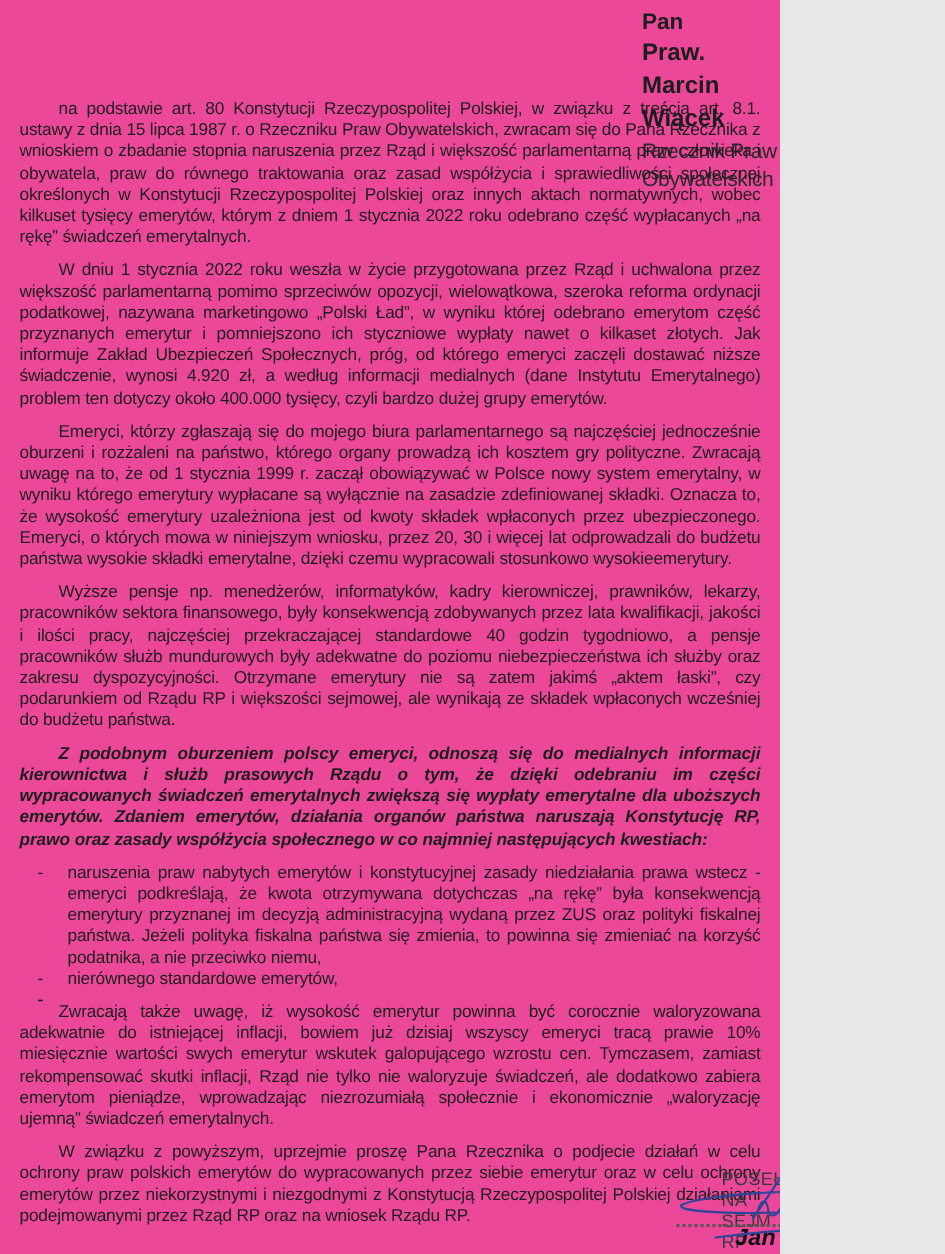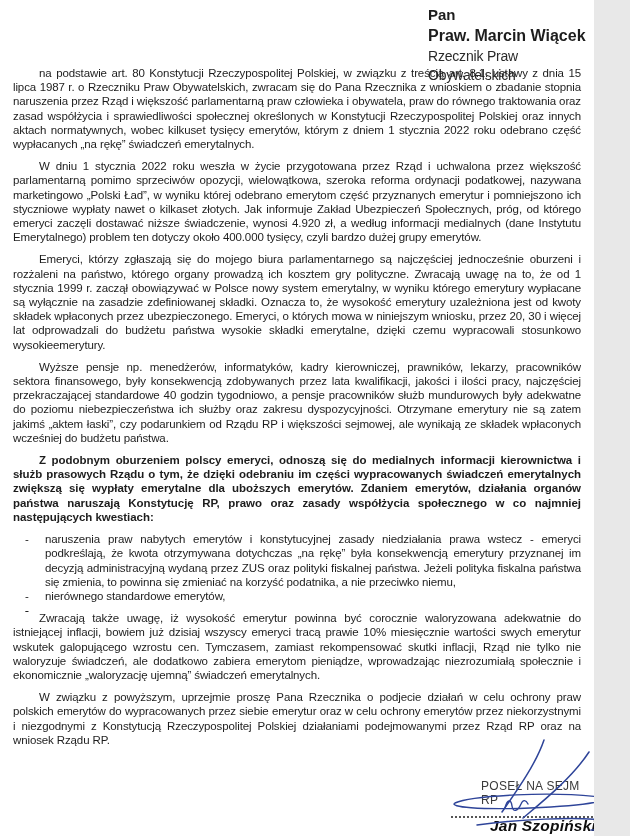--- a/index.html
+++ b/index.html
@@ -1,37 +1,37 @@
 <!DOCTYPE html>
 <html lang="pl"><head>
 <meta charset="utf-8">
 <style>
   html,body{margin:0;padding:0;background:#e8e8e8;}
   .page{
     position:relative;
-    width:594px;height:836px;
-    background:#ffffff;
+    width:520px;height:836px;
+    background:#ec4899;
     overflow:hidden;
     font-family:"Liberation Sans","DejaVu Sans",sans-serif;
     color:#1d1d1d;
   }
   
   .recipient{position:absolute;left:428px;top:5px;}
   .r-sal{font-weight:700;font-size:15px;line-height:20px;}
   .r-name{font-weight:700;font-size:16px;line-height:22px;}
   .r-title{font-weight:400;font-size:14px;line-height:19px;letter-spacing:-0.2px;color:#2a2a2a;}
 
   
   .content{
     position:absolute;left:13px;right:13px;top:66px;
     text-align:justify;
     font-size:11.5px;line-height:14.2px;letter-spacing:-0.12px;
   }
   p.para{margin:0 0 8px 0;text-indent:26px;}
-  p.emph{font-weight:700;letter-spacing:-0.05px;}
+  p.emph{font-weight:700;font-style:italic;letter-spacing:-0.05px;}
   .bullets{margin:0 0 8px 0;}
   .bullet{position:relative;padding-left:32px;}
   .bullet .dash{position:absolute;left:12px;top:0;}
 
   
   .sig-role{position:absolute;left:481px;top:779px;font-size:12px;letter-spacing:0.3px;color:#3a3a3a;}
   .sig-dots{position:absolute;left:451px;top:804px;width:158px;height:12px;border-bottom:2px dotted #555;}
   .sig-name{position:absolute;left:470px;top:817px;width:146px;text-align:center;
             font-weight:700;font-style:italic;font-size:15.5px;color:#0e0e0e;letter-spacing:0.2px;}
   svg.ink{position:absolute;left:420px;top:728px;width:210px;height:108px;pointer-events:none;}

